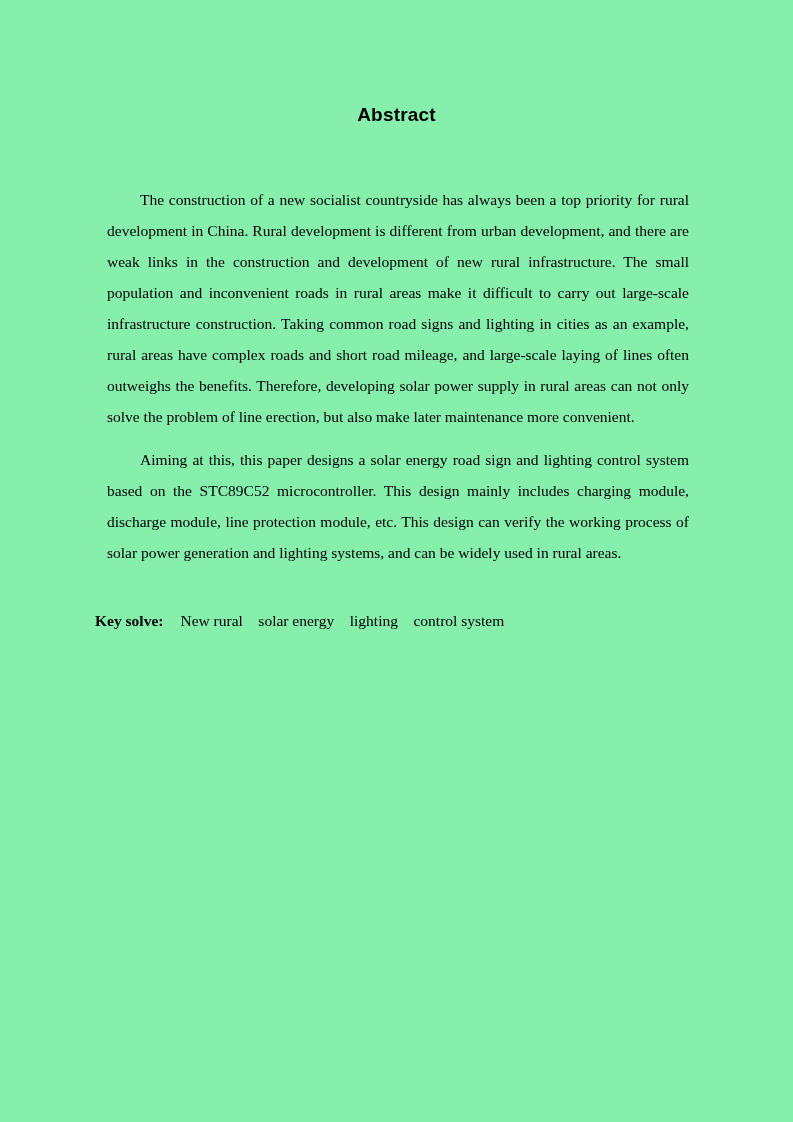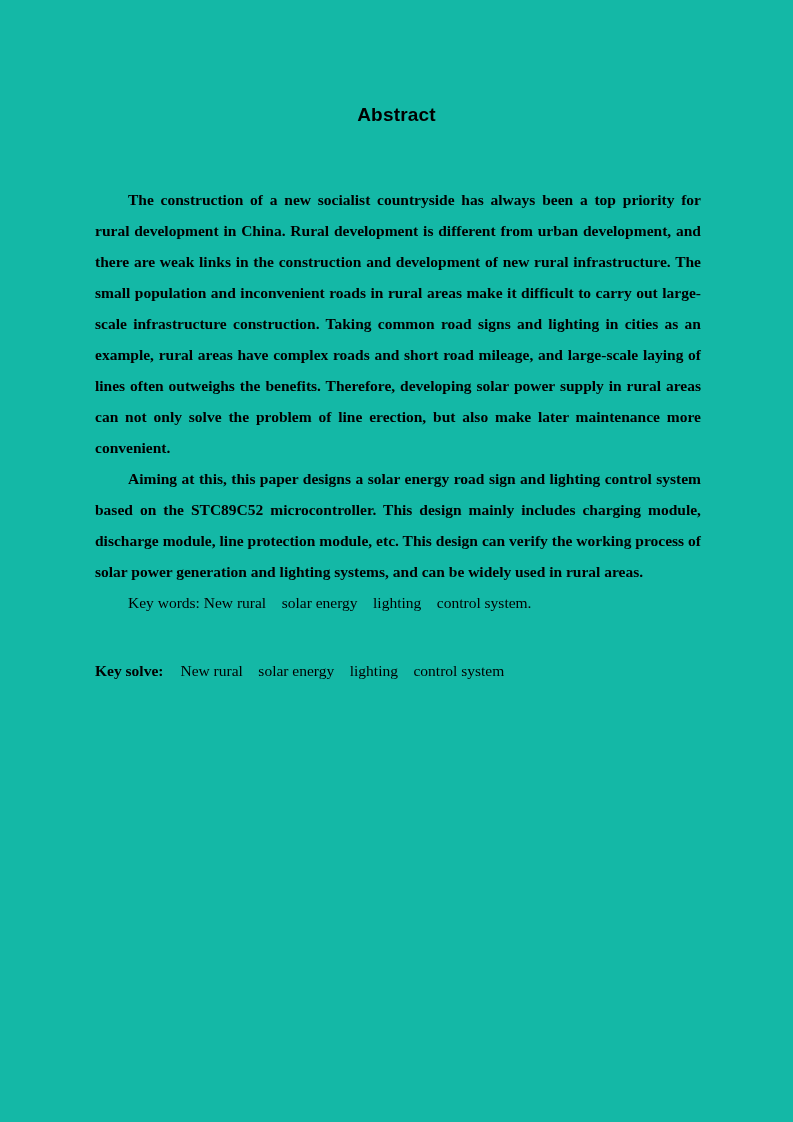--- a/index.html
+++ b/index.html
@@ -4,21 +4,21 @@
 <style>
   html, body {
     margin: 0;
     padding: 0;
     background: #ffffff;
   }
   .page {
     position: relative;
     width: 793px;
     height: 1122px;
-    background: #14b8a6;
+    background: #86efac;
     color: #000000;
     font-family: "Liberation Serif", "DejaVu Serif", serif;
     overflow: hidden;
   }
   .title {
     margin: 0;
     padding-top: 103px;
     text-align: center;
     font-family: "Liberation Sans", "DejaVu Sans", sans-serif;
     font-weight: bold;
@@ -26,24 +26,23 @@
     line-height: 23px;
     letter-spacing: 0.2px;
   }
   .content {
     width: 606px;
     margin: 58px 92px 0 95px;
     font-size: 15.5px;
     line-height: 31px;
   }
   .para {
-    margin: 0;
+    margin: 12px;
     text-align: justify;
     text-indent: 33px;
-    font-weight: bold;
   }
   .keywords-inline {
     margin: 0;
     text-align: left;
     text-indent: 33px;
     white-space: pre-wrap;
   }
   .keywords-footer {
     margin: 37px 0 0 0;
     text-align: left;
@@ -73,20 +72,19 @@
 <div class="page">
 
   <h1 class="title">Abstract</h1>
 
   <div class="content">
 
     <p class="para">The construction of a new socialist countryside has always been a top priority for rural development in China. Rural development is different from urban development, and there are weak links in the construction and development of new rural infrastructure. The small population and inconvenient roads in rural areas make it difficult to carry out large-scale infrastructure construction. Taking common road signs and lighting in cities as an example, rural areas have complex roads and short road mileage, and large-scale laying of lines often outweighs the benefits. Therefore, developing solar power supply in rural areas can not only solve the problem of line erection, but also make later maintenance more convenient.</p>
 
     <p class="para">Aiming at this, this paper designs a solar energy road sign and lighting control system based on the STC89C52 microcontroller. This design mainly includes charging module, discharge module, line protection module, etc. This design can verify the working process of solar power generation and lighting systems, and can be widely used in rural areas.</p>
 
-    <p class="keywords-inline">Key words: New rural    solar energy    lighting    control system.</p>
 
     <p class="keywords-footer"><span class="kw-label">Key solve:</span><span class="kw-value">New rural    solar energy    lighting    control system</span></p>
 
   </div>
 
 
 </div>
 
 </body></html>

